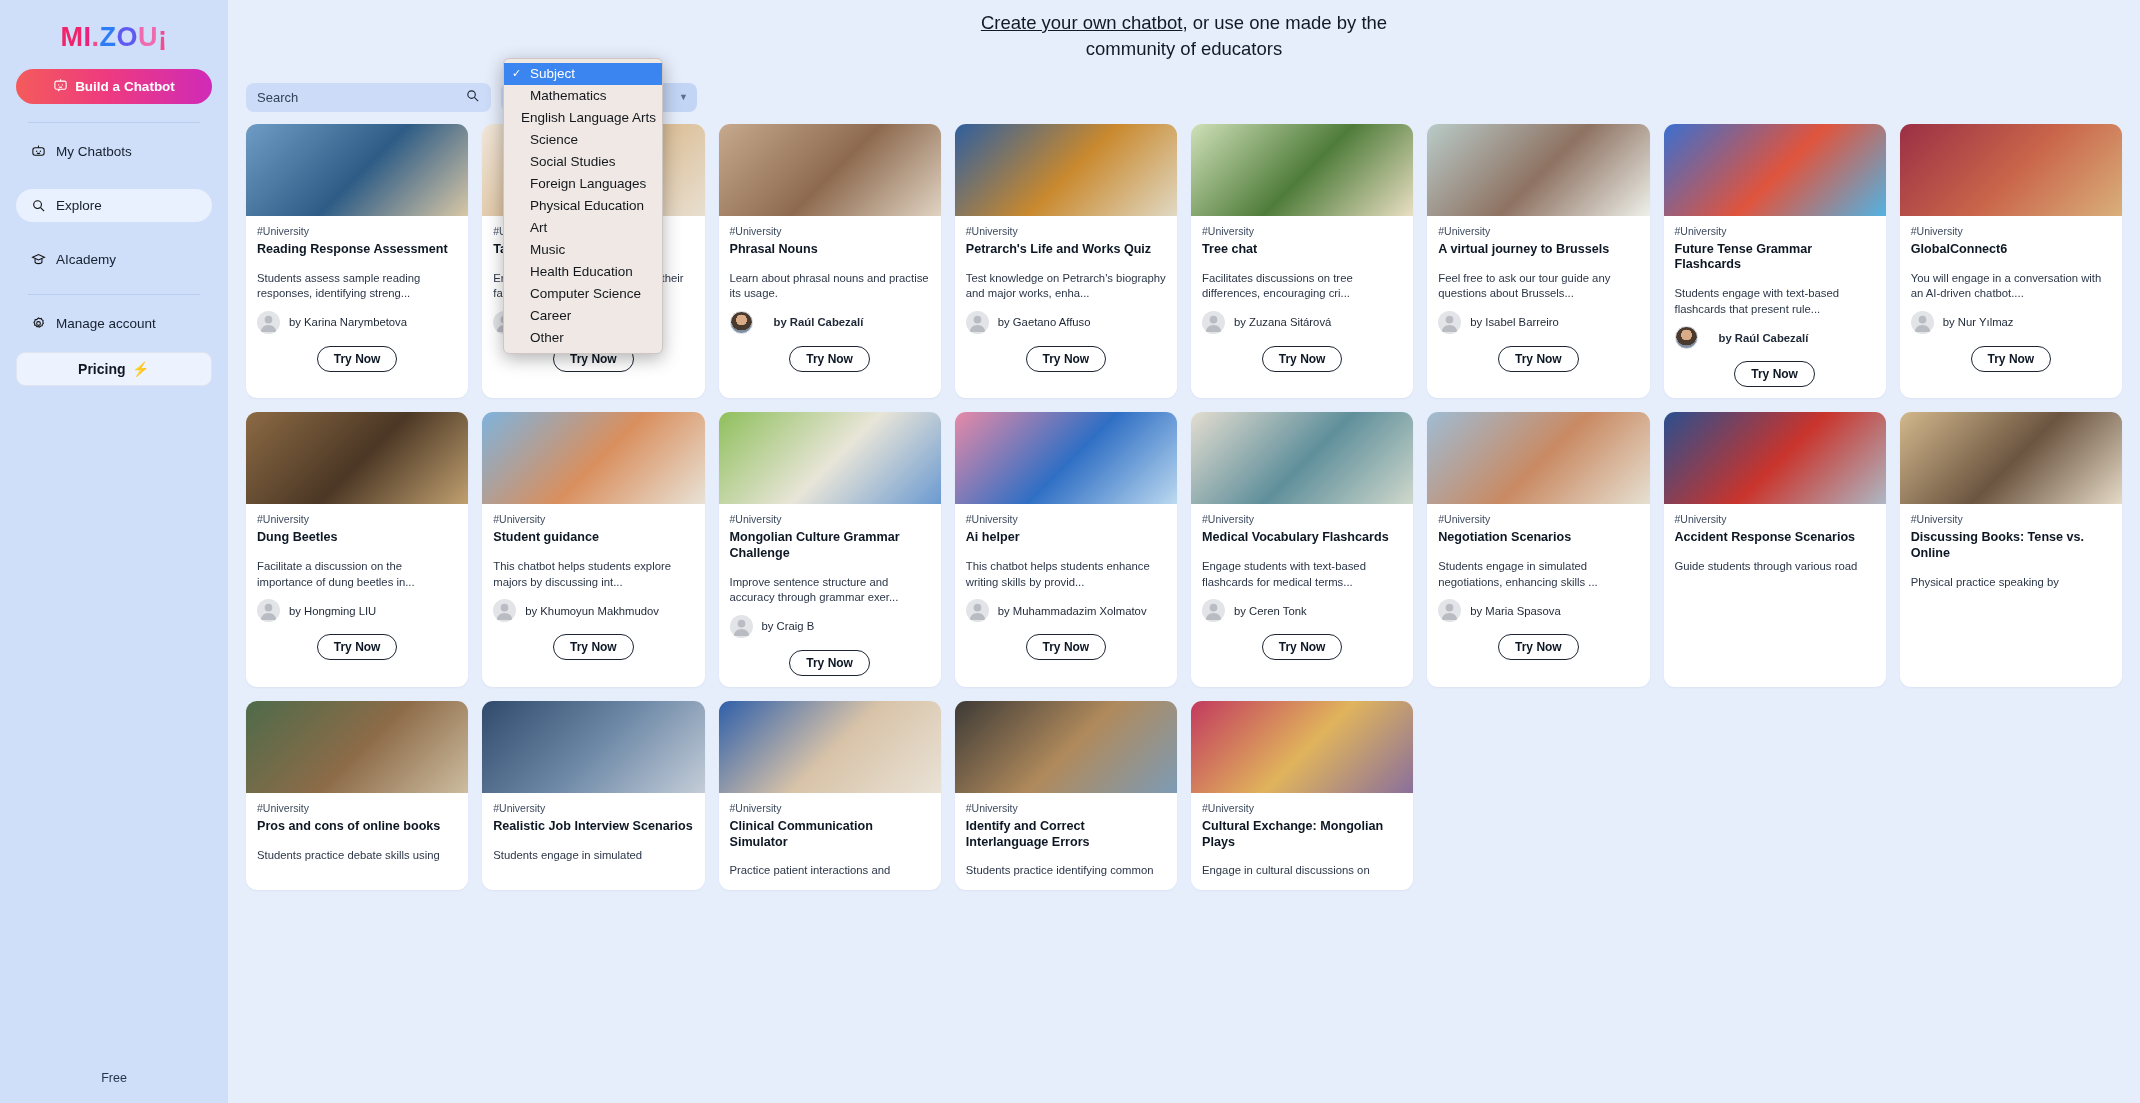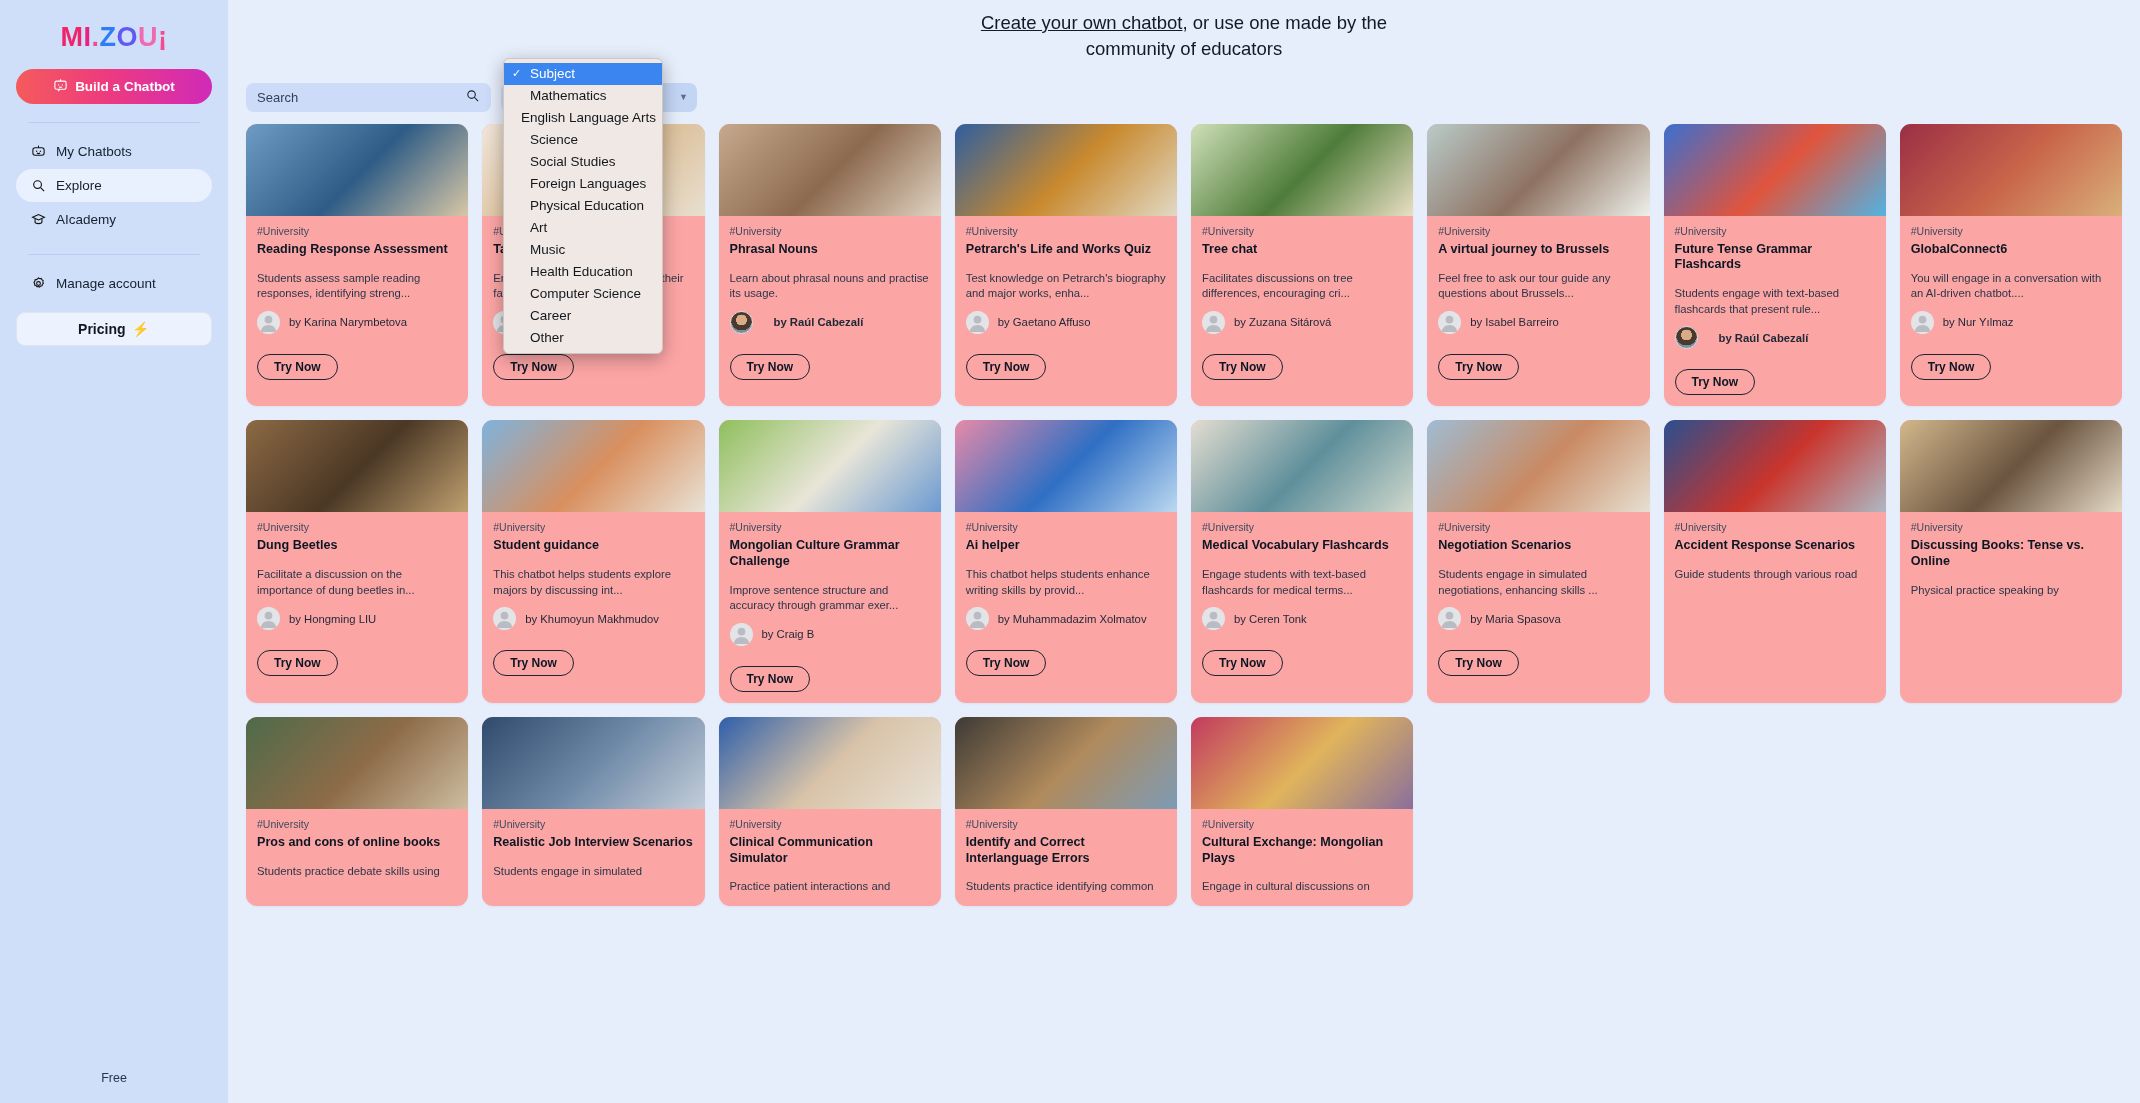--- a/index.html
+++ b/index.html
@@ -24,21 +24,21 @@
   .logo .l5 { color:#f06ab0 } .logo .dot { color:#f24b8f }
 
   .build-btn {
     width: 196px; height: 35px; border-radius: 18px;
     background: linear-gradient(90deg,#f45b5b 0%,#ee3b7e 45%,#d02ab8 100%);
     color:#fff; font-size:13.5px; font-weight:700;
     display:flex; align-items:center; justify-content:center; gap:7px;
     border:none; cursor:pointer;
   }
   .sb-divider { width: 172px; height:1px; background:#b9cdf0; margin:18px 0 12px; }
-  .nav-list { width: 196px; display:flex; flex-direction:column; gap:1px; }
+  .nav-list { width: 196px; display:flex; flex-direction:column; gap:21px; }
   .nav-item {
     display:flex; align-items:center; gap:10px;
     height:33px; padding:0 14px; border-radius:17px;
     font-size:13.5px; color:#16202e; cursor:pointer;
   }
   .nav-item.active { background:#eaf1fe; }
   .nav-ico { width:16px; height:16px; display:flex; align-items:center; justify-content:center; }
   .nav-ico svg { width:15px; height:15px; }
   .pricing-btn {
     width:196px; height:34px; border-radius:9px; background:#edf3fe;
@@ -93,39 +93,39 @@
   .dd-item .chk { width:11px; display:inline-block; font-size:11px; }
   .dd-item.sel { background:#3b85f0; color:#fff; }
   .dd-item .lbl { padding-left:2px; }
 
   
   .grid {
     display:grid; grid-template-columns:repeat(8, 1fr); gap:14px;
     padding:12px 18px 0 18px;
   }
   .card {
-    background:#fca5a5; border-radius:11px; overflow:hidden;
+    background:#ffffff; border-radius:11px; overflow:hidden;
     display:flex; flex-direction:column; position:relative;
     box-shadow:0 1px 2px rgba(35,60,110,.05);
   }
   .thumb { width:100%; height:92px; position:relative; overflow:hidden; }
   .cbody { padding:9px 11px 11px; display:flex; flex-direction:column; flex:1; }
   .tag { font-size:10.5px; color:#3d4a5e; margin-bottom:5px; }
   .ctitle { font-size:12.6px; font-weight:700; color:#0d1724; line-height:1.25; min-height:16px; }
   .cdesc { font-size:11.3px; color:#2a3purple; color:#2b3648; line-height:1.38; margin-top:13px; }
   .author { display:flex; align-items:center; gap:9px; margin-top:9px; }
   .avatar {
     width:23px; height:23px; border-radius:50%; background:#e2e4e8;
     flex:0 0 23px; display:flex; align-items:center; justify-content:center; overflow:hidden;
   }
   .avatar svg { width:23px; height:23px; }
   .avatar.photo { background:#8a6e5c; border:1px solid #d6d9de; }
   .aname { font-size:11.3px; color:#1d2troke; color:#1d2736; }
   .aname.bold { font-weight:700;margin-left:12px; }
-  .try-wrap { display:flex; justify-content:flex-start; margin-top:20px; }
+  .try-wrap { display:flex; justify-content:center; margin-top:12px; }
   .try-btn {
     min-width:80px; height:26px; padding:0 16px;
     border-radius:13px; border:1.3px solid #1b2430; background:transparent;
     font-family:"Liberation Sans",sans-serif;
     font-size:12px; font-weight:700; color:#0d1724; cursor:pointer;
   }
 </style>
 </head>
 <body>
 

